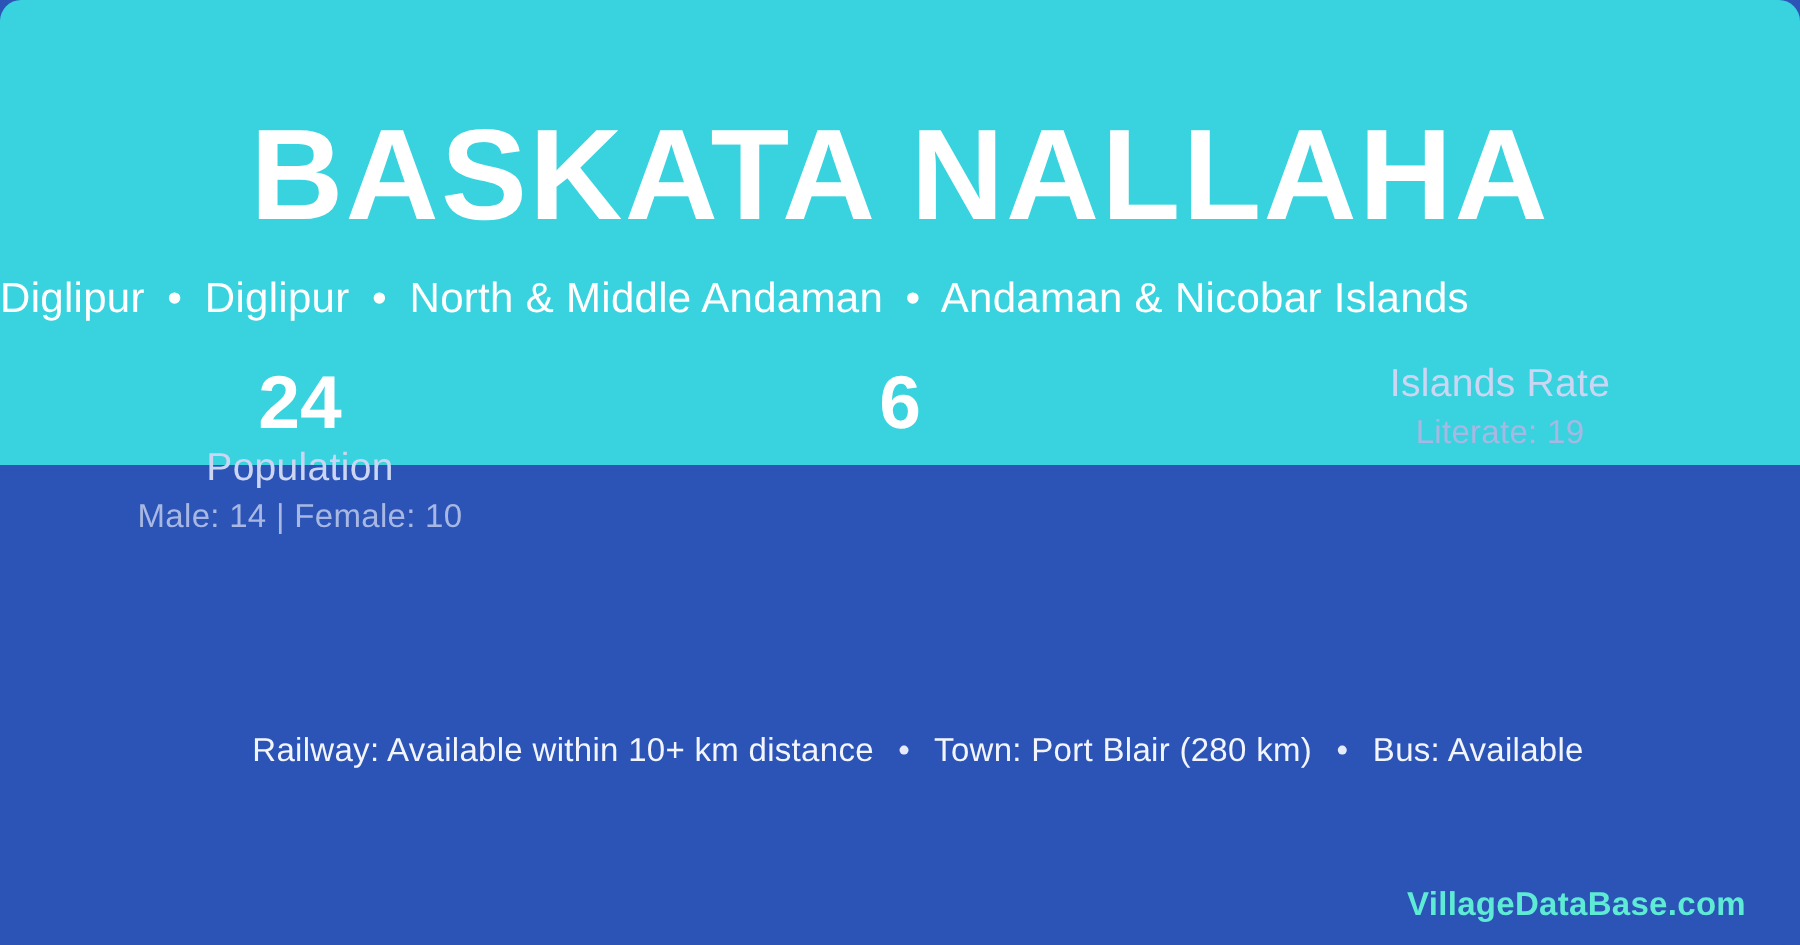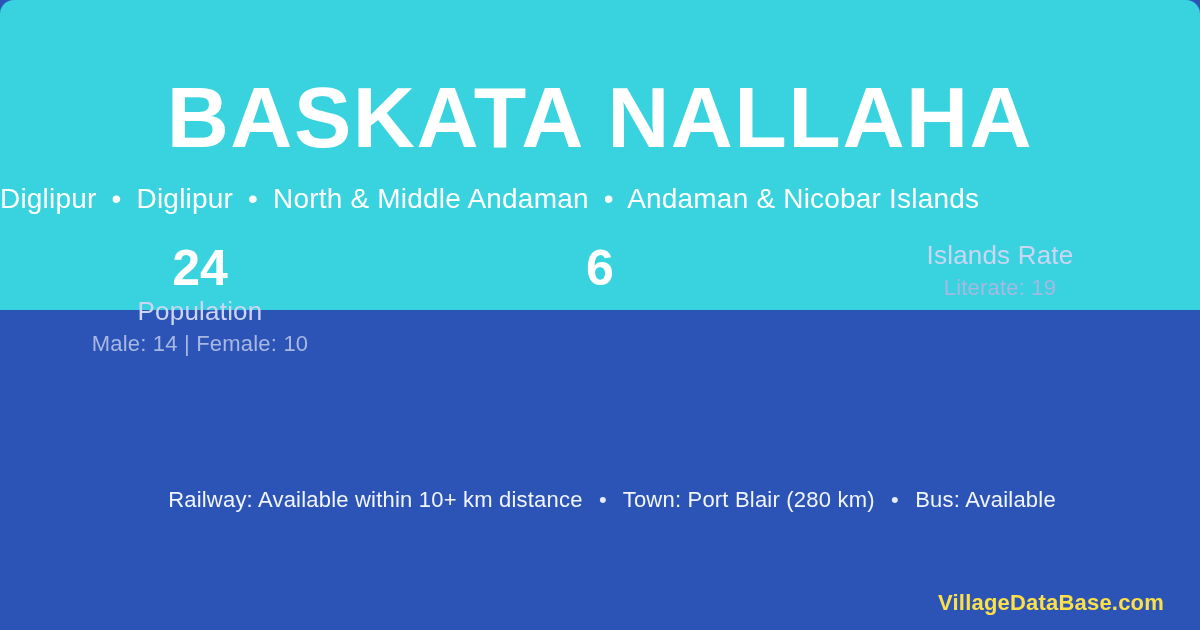--- a/index.html
+++ b/index.html
@@ -142,21 +142,21 @@
   }
 
   
   .watermark {
     position: absolute;
     right: 36px;
     bottom: 14px;
     font-size: 22px;
     line-height: 26px;
     font-weight: 700;
-    color: #fde047;
+    color: #5eead4;
     letter-spacing: 0.2px;
     z-index: 4;
   }
 </style>
 </head>
 <body>
 
 <div class="card">
 
   <div class="band-top"></div>

